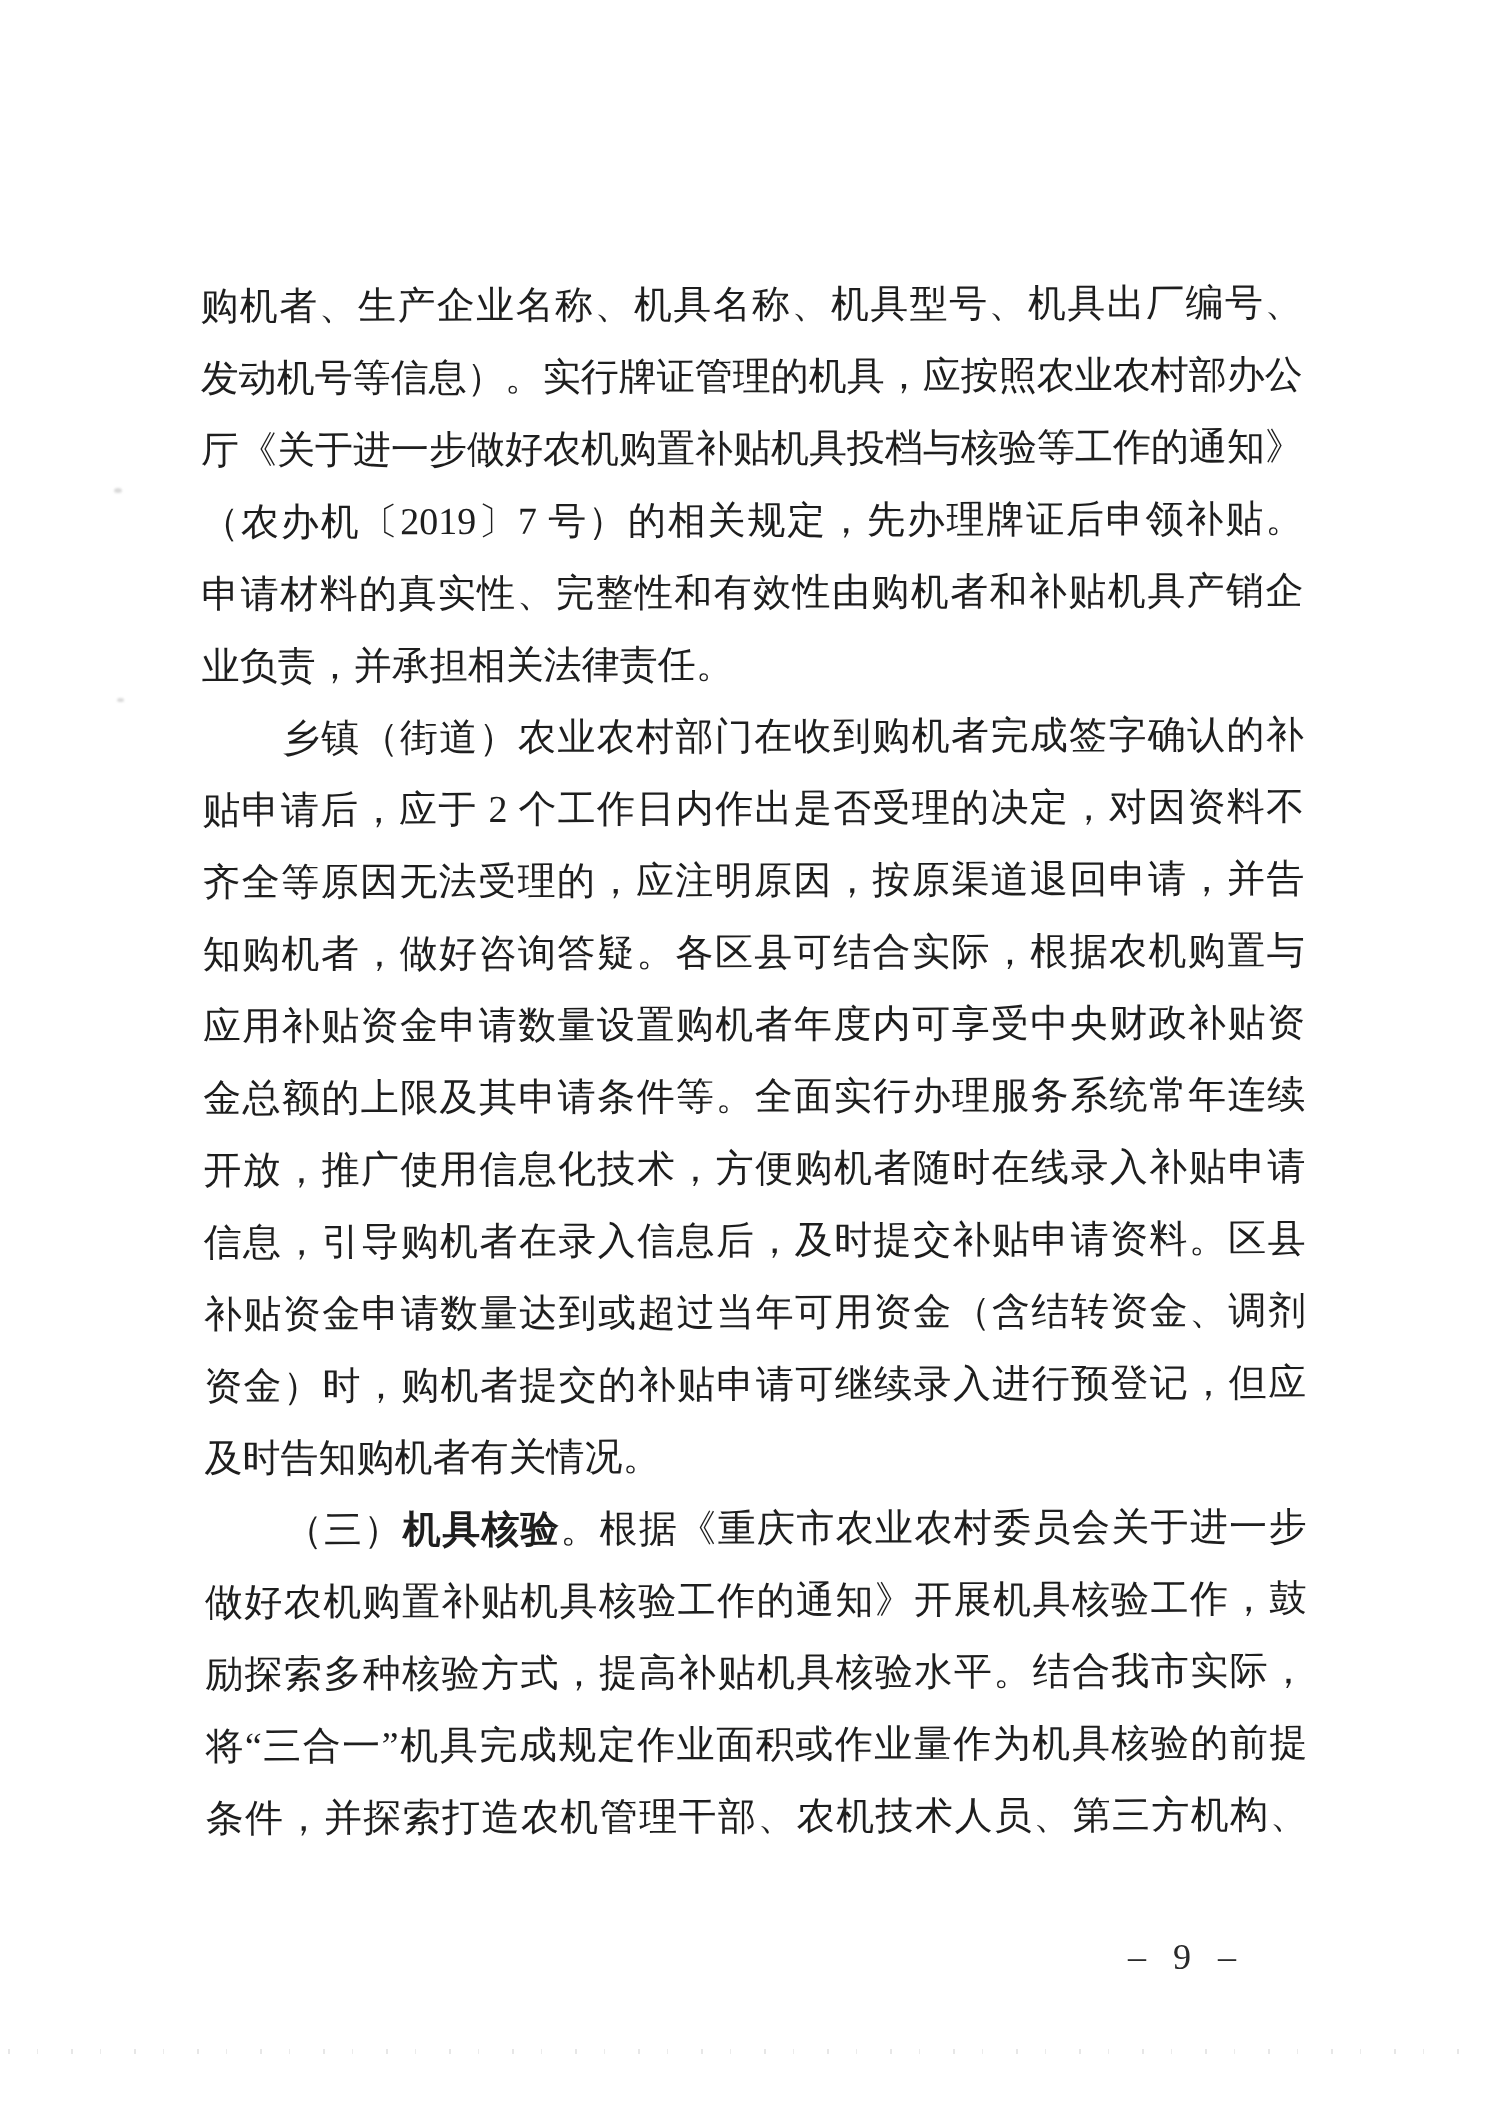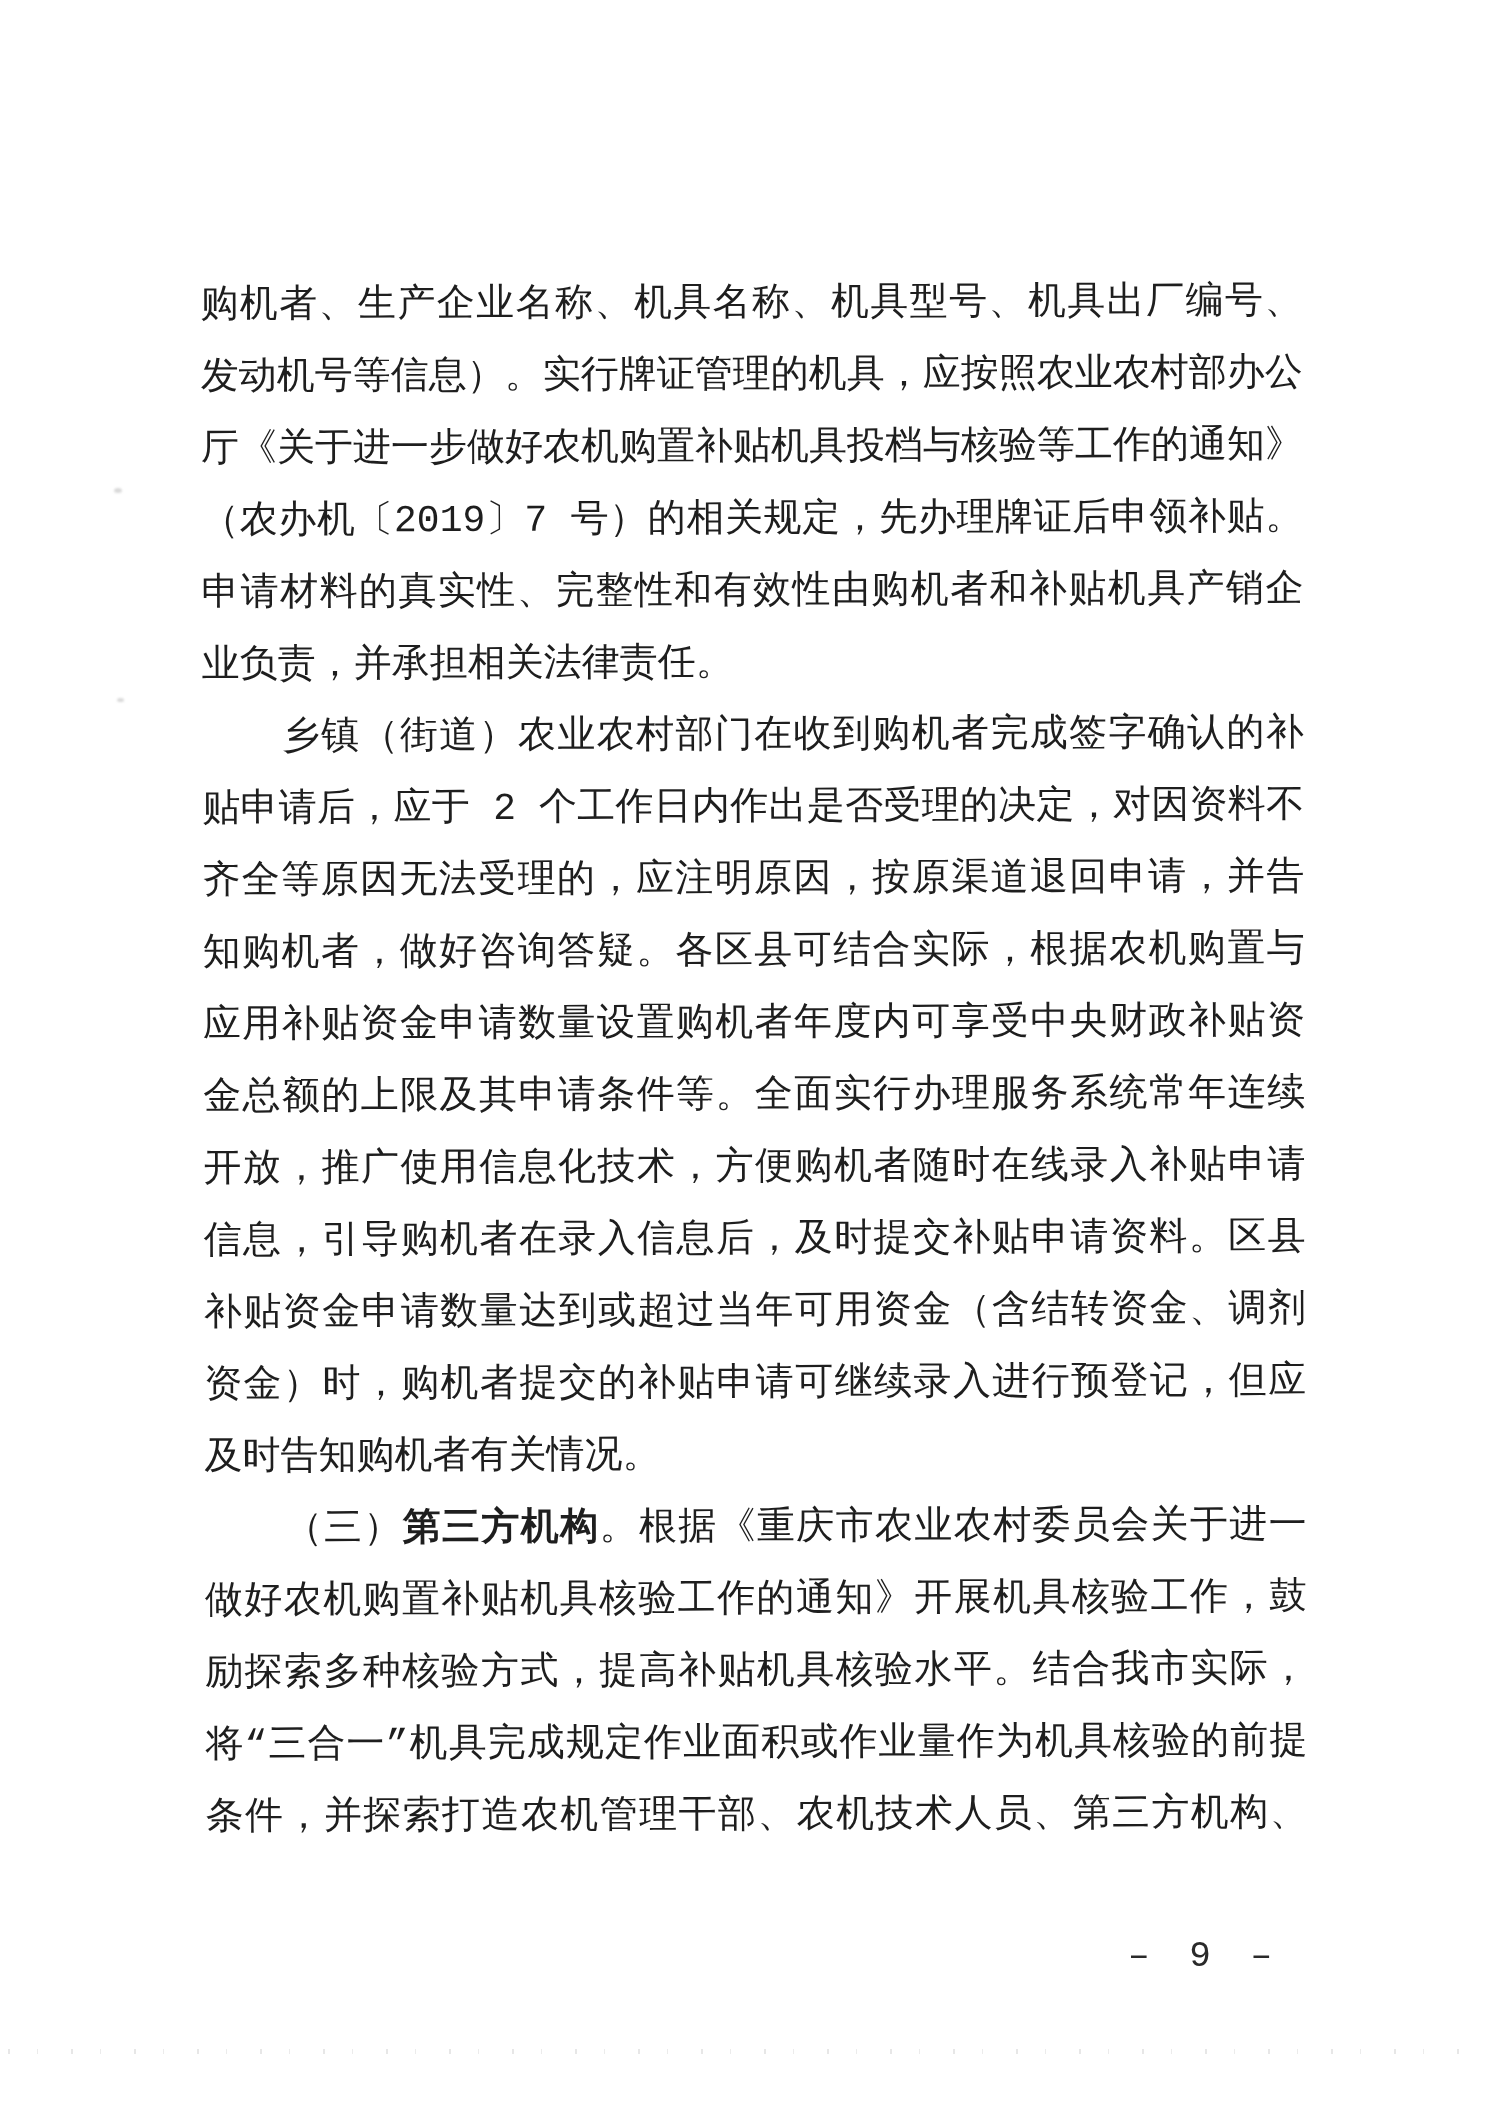--- a/index.html
+++ b/index.html
@@ -6,21 +6,21 @@
     margin: 0;
     padding: 0;
     background: #ffffff;
   }
   .page {
     position: relative;
     width: 1487px;
     height: 2102px;
     background: #ffffff;
     overflow: hidden;
-    font-family: Liberation Mono, monospace;
+    font-family: Liberation Serif, serif;
     color: #1e1e1e;
   }
   .textblock {
     position: absolute;
     left: 203px;
     top: 268px;
     width: 1102px;
     transform: rotate(-0.2deg);
     transform-origin: 50% 50%;
   }
@@ -93,21 +93,21 @@
     <div class="line">齐全等原因无法受理的，应注明原因，按原渠道退回申请，并告</div>
     <div class="line">知购机者，做好咨询答疑。各区县可结合实际，根据农机购置与</div>
     <div class="line">应用补贴资金申请数量设置购机者年度内可享受中央财政补贴资</div>
     <div class="line">金总额的上限及其申请条件等。全面实行办理服务系统常年连续</div>
     <div class="line">开放，推广使用信息化技术，方便购机者随时在线录入补贴申请</div>
     <div class="line">信息，引导购机者在录入信息后，及时提交补贴申请资料。区县</div>
     <div class="line">补贴资金申请数量达到或超过当年可用资金（含结转资金、调剂</div>
     <div class="line">资金）时，购机者提交的补贴申请可继续录入进行预登记，但应</div>
     <div class="line short">及时告知购机者有关情况。</div>
     <div class="line indent">
-      <span>（三）</span><span class="bold">第三方机构</span><span>。根据《重庆市农业农村委员会关于进一步</span>
+      <span>（三）</span><span class="bold">机具核验</span><span>。根据《重庆市农业农村委员会关于进一步</span>
     </div>
     <div class="line">做好农机购置补贴机具核验工作的通知》开展机具核验工作，鼓</div>
     <div class="line">励探索多种核验方式，提高补贴机具核验水平。结合我市实际，</div>
     <div class="line">将“三合一”机具完成规定作业面积或作业量作为机具核验的前提</div>
     <div class="line">条件，并探索打造农机管理干部、农机技术人员、第三方机构、</div>
   </div>
 
   <div class="pagenum">– 9 –</div>
 
   <div class="speck s1"></div>

